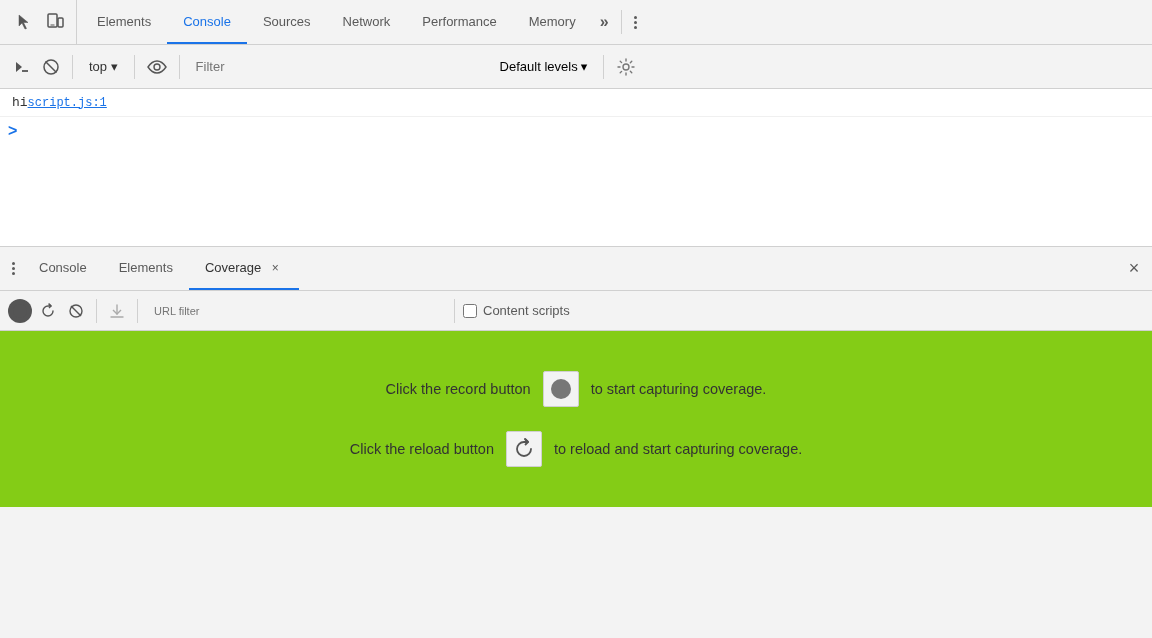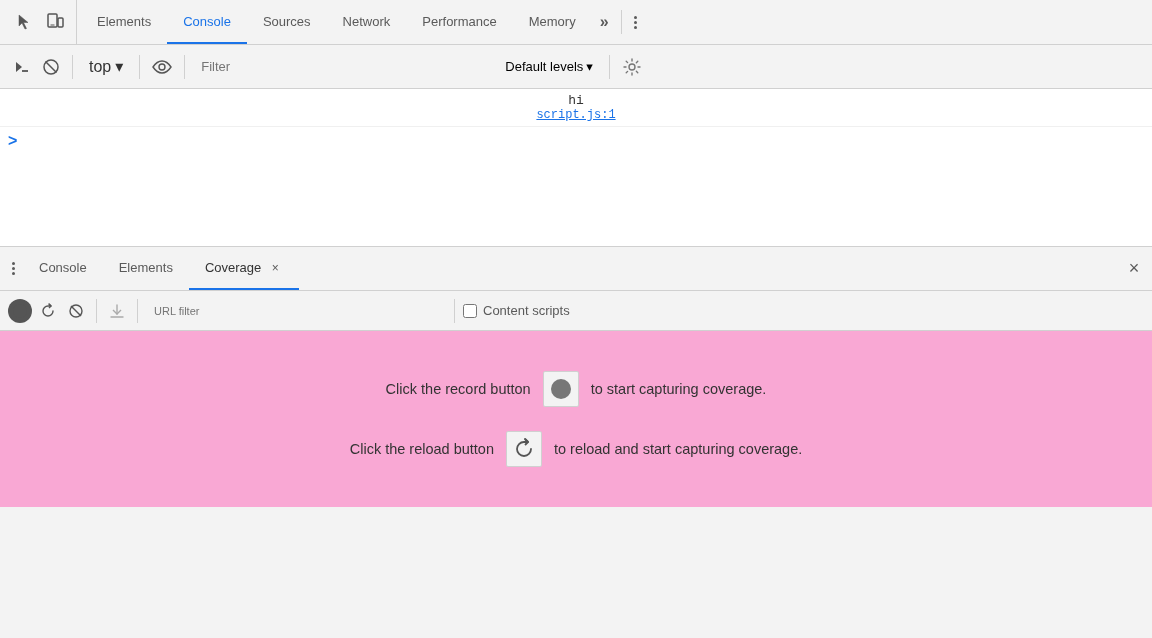--- a/index.html
+++ b/index.html
@@ -87,21 +87,21 @@
     }
     .context-selector {
       display: flex;
       align-items: center;
       gap: 4px;
       padding: 4px 8px;
       border: none;
       background: none;
       cursor: pointer;
       color: #333;
-      font-size: 16px;
+      font-size: 13px;
     }
     .eye-icon {
       width: 28px;
       height: 28px;
       display: flex;
       align-items: center;
       justify-content: center;
       cursor: pointer;
       color: #5a5a5a;
       border-radius: 2px;
@@ -147,21 +147,20 @@
       border-bottom: 1px solid #d0d0d0;
       padding: 0;
       overflow: hidden;
     }
     .console-log-row {
       display: flex;
       align-items: center;
       padding: 4px 12px;
       border-bottom: 1px solid #f0f0f0;
       min-height: 28px;
-      flex-direction: column;
     }
     .console-log-text {
       font-family: 'Courier New', monospace;
       font-size: 13px;
       color: #333;
     }
     .console-source-link {
       font-family: 'Courier New', monospace;
       font-size: 12px;
       color: #1a73e8;
@@ -316,21 +315,21 @@
       display: flex;
       align-items: center;
       gap: 6px;
       color: #5a5a5a;
       font-size: 13px;
       cursor: pointer;
     }
 
     
     .coverage-empty {
-      background: #f9a8d4;
+      background: #84cc16;
       display: flex;
       flex-direction: column;
       align-items: center;
       justify-content: center;
       padding: 40px 36px;
       gap: 24px;
     }
     .coverage-hint-row {
       display: flex;
       align-items: center;

